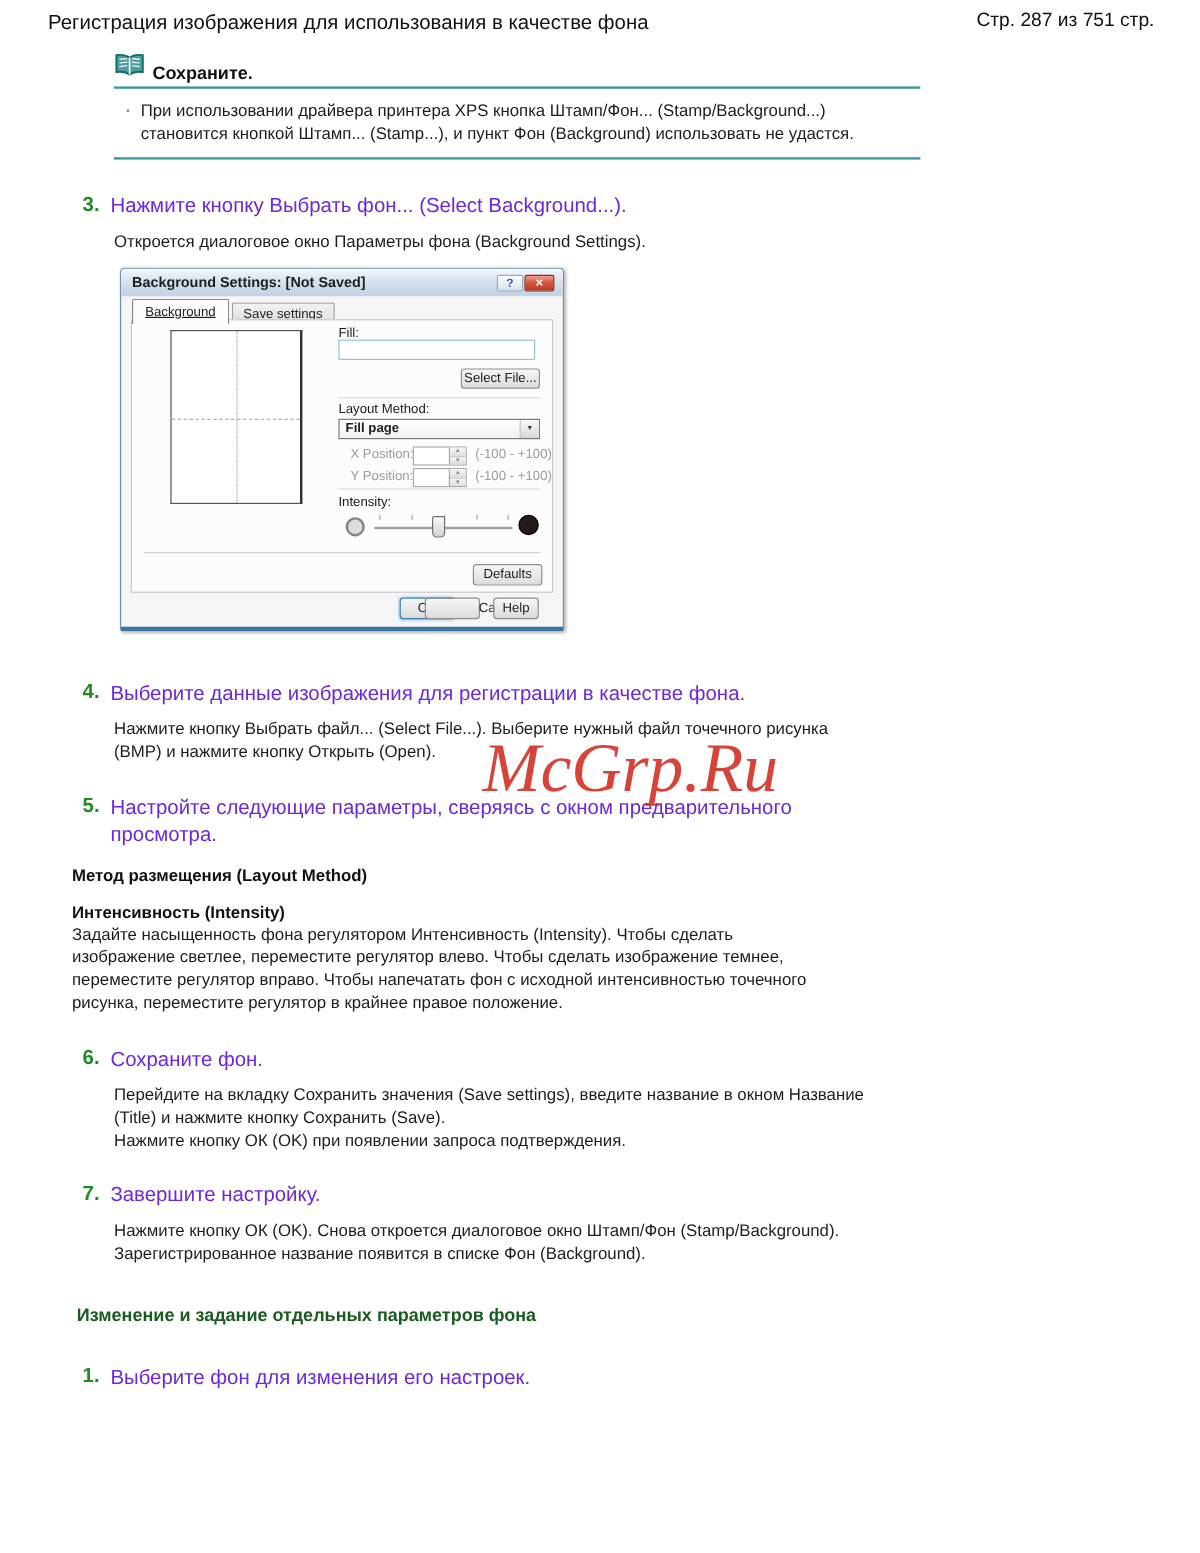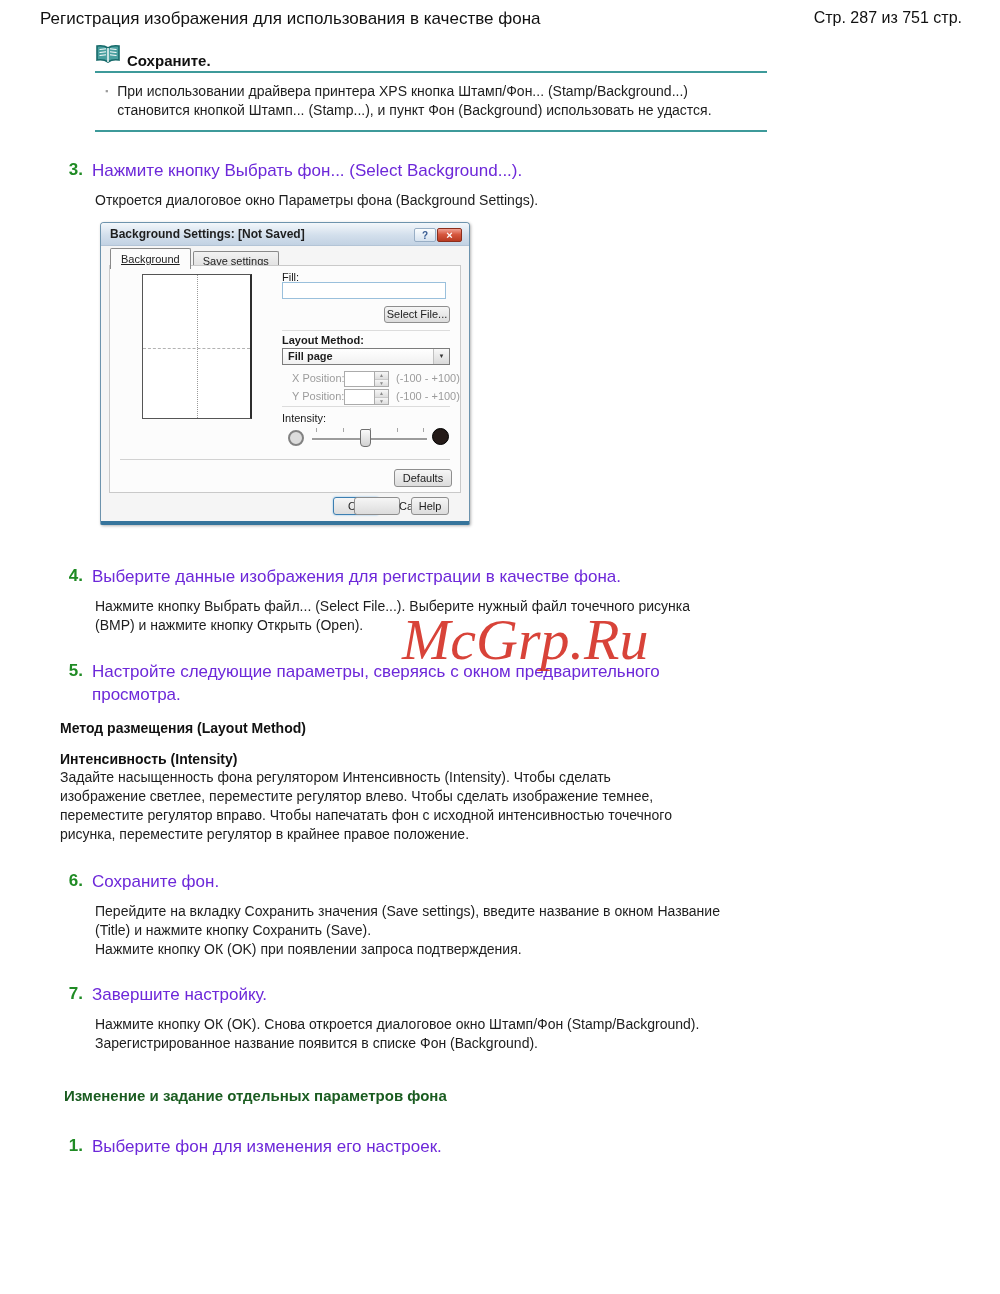--- a/index.html
+++ b/index.html
@@ -157,21 +157,21 @@
           <div class="vline"></div>
           <div class="hline"></div>
         </div>
 
         <div class="fld-label" style="left:172px;top:5px;">Fill:</div>
         <input class="file-input" value="" style="">
         <div class="win-btn" style="right:10px;top:40px;width:66px;height:17px;line-height:15px;">Select File...</div>
 
         <div class="sep" style="left:172px;right:10px;top:64px;"></div>
 
-        <div class="fld-label" style="left:172px;top:68px;font-weight:bold;">Layout Method:</div>
+        <div class="fld-label" style="left:172px;top:68px;">Layout Method:</div>
         <div class="combo">
           <span class="combo-val">Fill page</span>
           <span class="combo-arrow">▼</span>
         </div>
 
         <div class="fld-label grayed" style="left:182px;top:106px;">X Position:</div>
         <div class="spin" style="left:234px;top:105px;">
           <span class="spin-btns">
               <span>▲</span>
               <span>▼</span>

